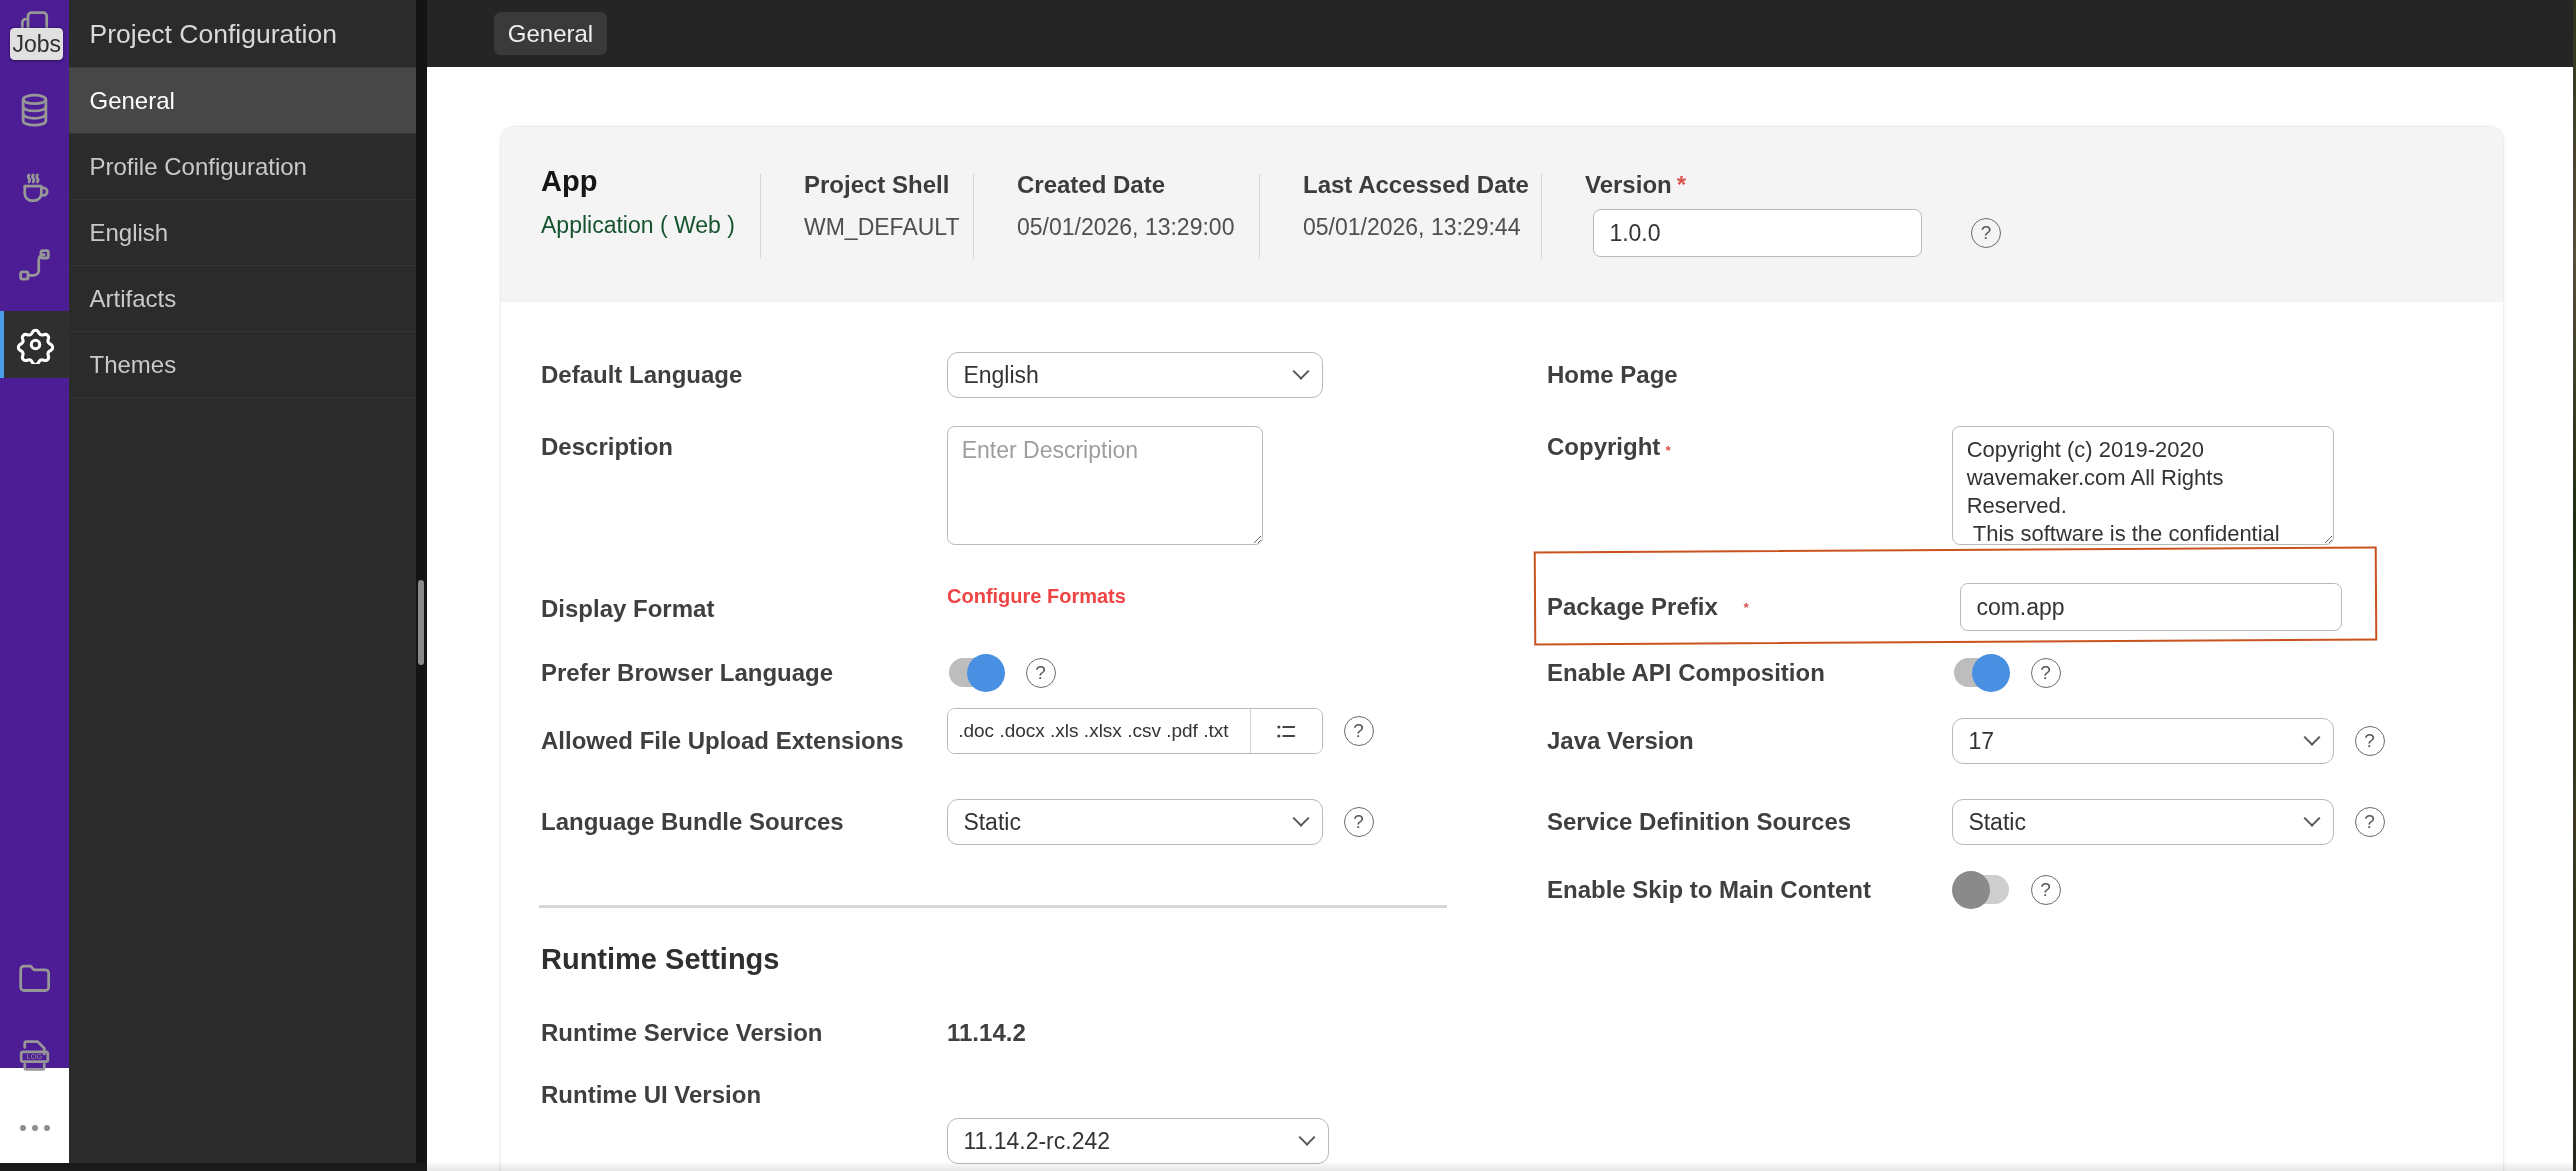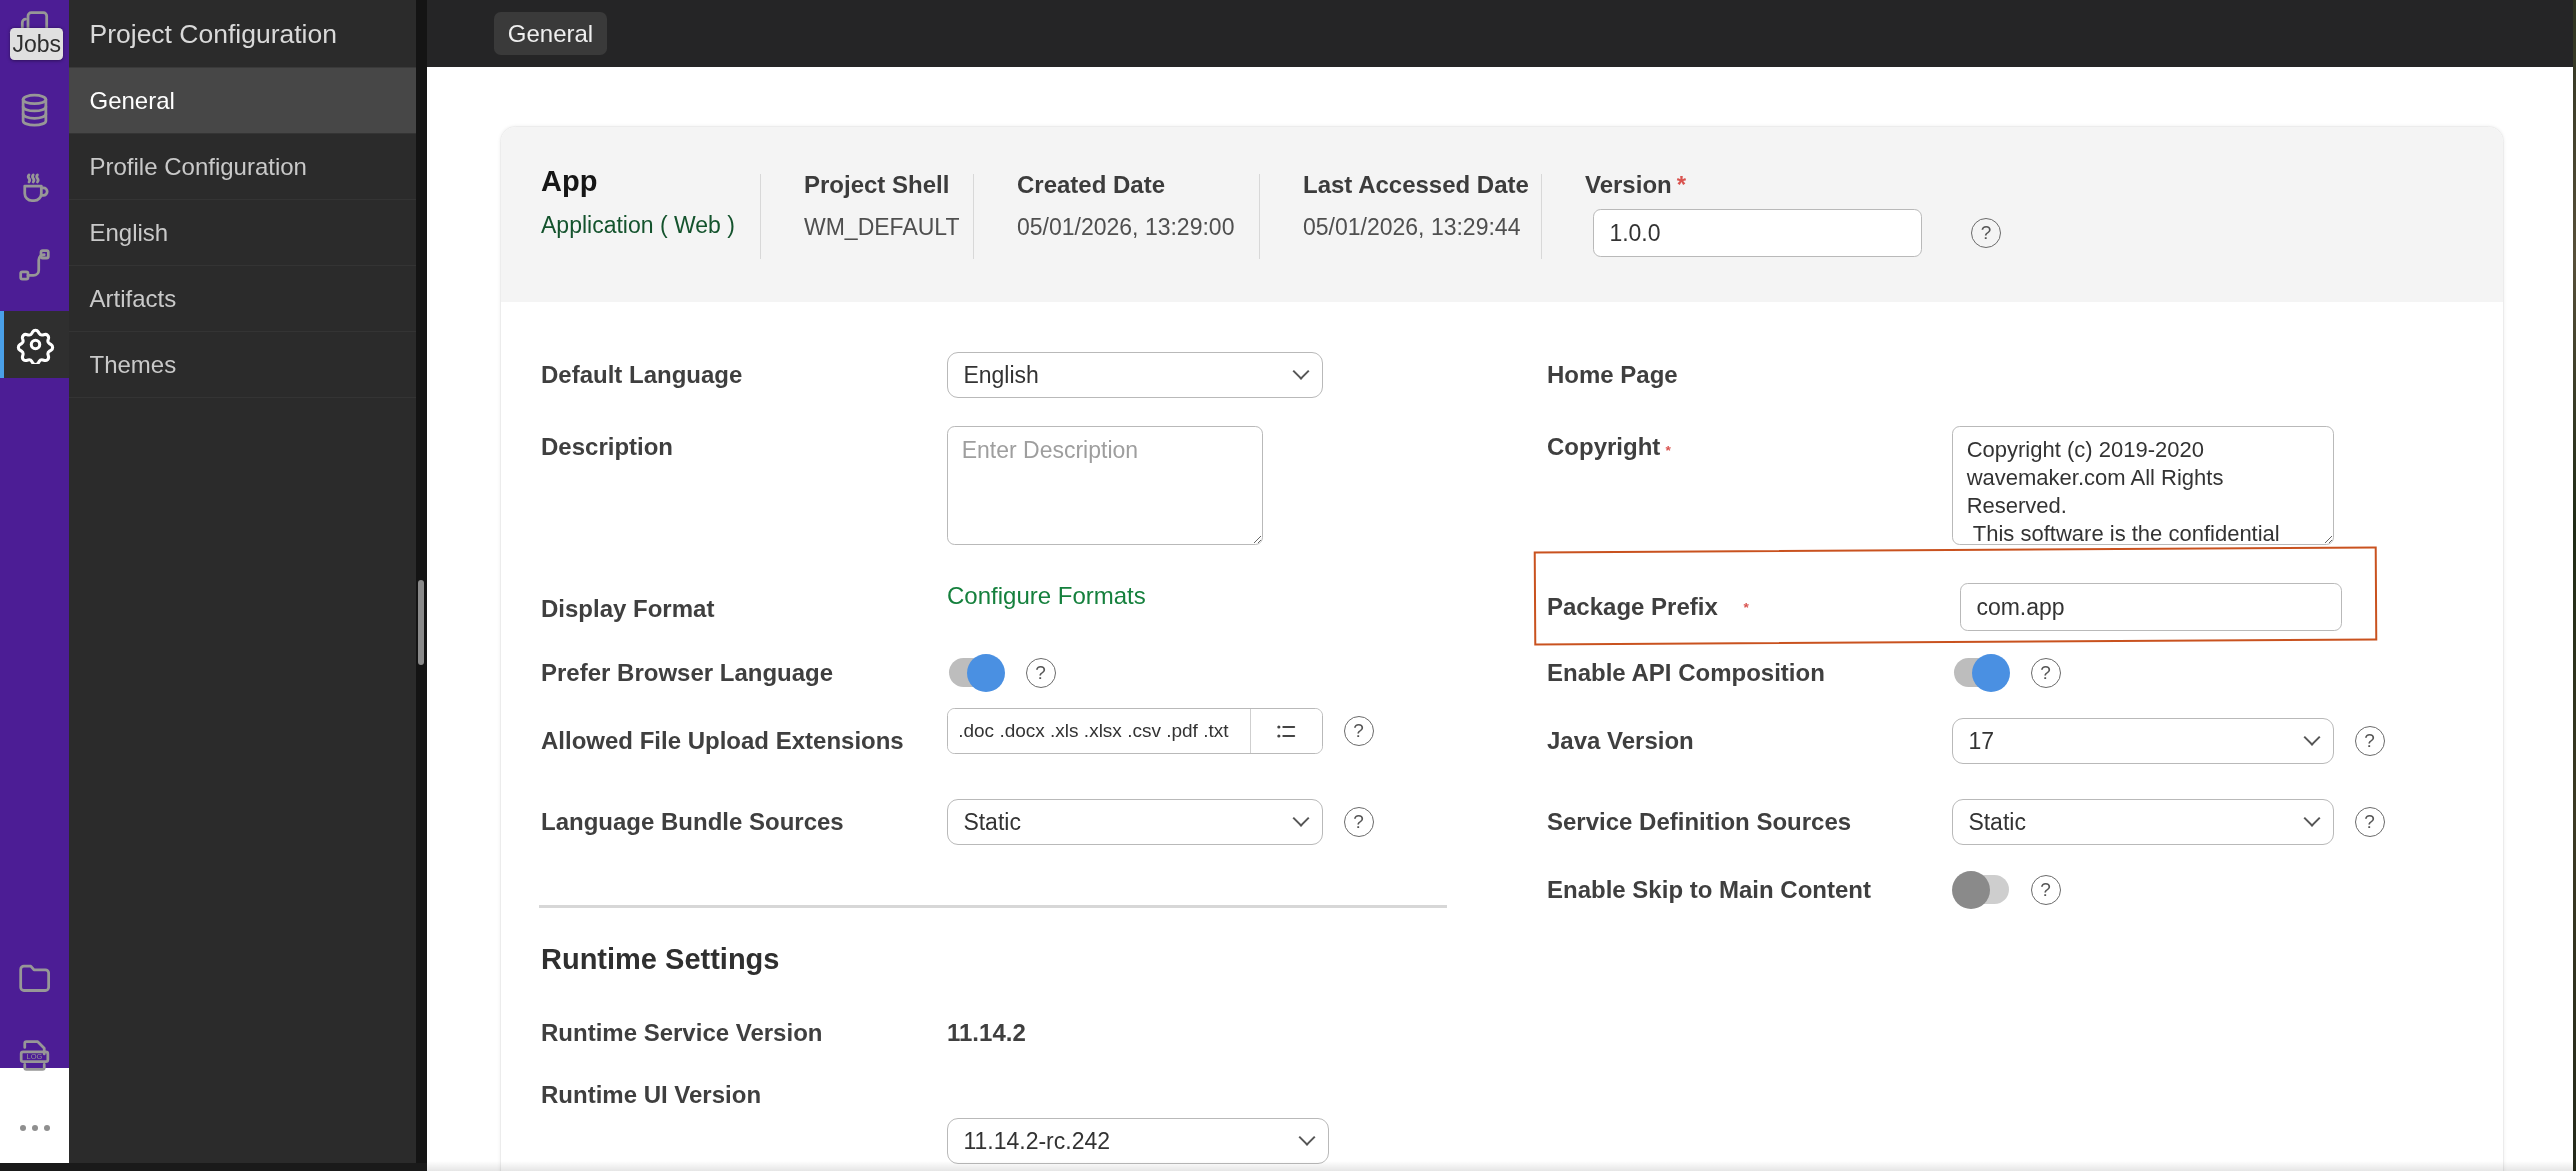--- a/index.html
+++ b/index.html
@@ -64,21 +64,21 @@
       border:1.7px solid #b9b9b9; border-radius:7.7px; background:#fff; font-size:23px; color:#333;
       font-family:"Liberation Sans", sans-serif; }
   .inputbox { height:46px; padding:0 15.4px;margin-left:8px; }
   input.inputbox { outline:none; width:100%; }
   .selectbox { height:46px; display:flex; align-items:center; padding:0 15.4px; position:relative; cursor:pointer;border-radius:11px; }
   .selectbox .val { flex:1; overflow:hidden; white-space:nowrap; }
   .chev { width:12px; height:12px; border-right:2.1px solid #555; border-bottom:2.1px solid #555;
           transform:rotate(45deg) translate(-2.6px,-2.6px); flex:none; }
   .areabox { resize:both; overflow:hidden; padding:8.5px 13.7px; line-height:28px; }
   .areabox::placeholder { color:#9e9e9e; }
-  .link { color:#15803d; font-size:24px; font-weight:400; cursor:pointer; white-space:nowrap; }
+  .link { color:#ef4444; font-size:20px; font-weight:700; cursor:pointer; white-space:nowrap; }
   .help { display:inline-flex; width:30px; height:30px; border:1.7px solid #6b6b6b; border-radius:50%;
           color:#555; font-size:19px; align-items:center; justify-content:center; flex:none; cursor:pointer; }
 
   .toggle { position:relative; width:58px; height:38px; cursor:pointer; }
   .toggle .track { position:absolute; left:1.7px; top:4.3px; width:55px; height:29px; border-radius:14.5px; background:#bdbdbd; }
   .toggle .thumb { position:absolute; top:0; width:38px; height:38px; border-radius:50%; background:#4a90e2; right:0; }
   .toggle.off .track { background:#cecece; }
   .toggle.off .thumb { left:0; right:auto; background:#8a8a8a; }
 
   .combo { display:flex; width:376px; height:46px; border:1.7px solid #b9b9b9; border-radius:7.7px; overflow:hidden; background:#fff; }

